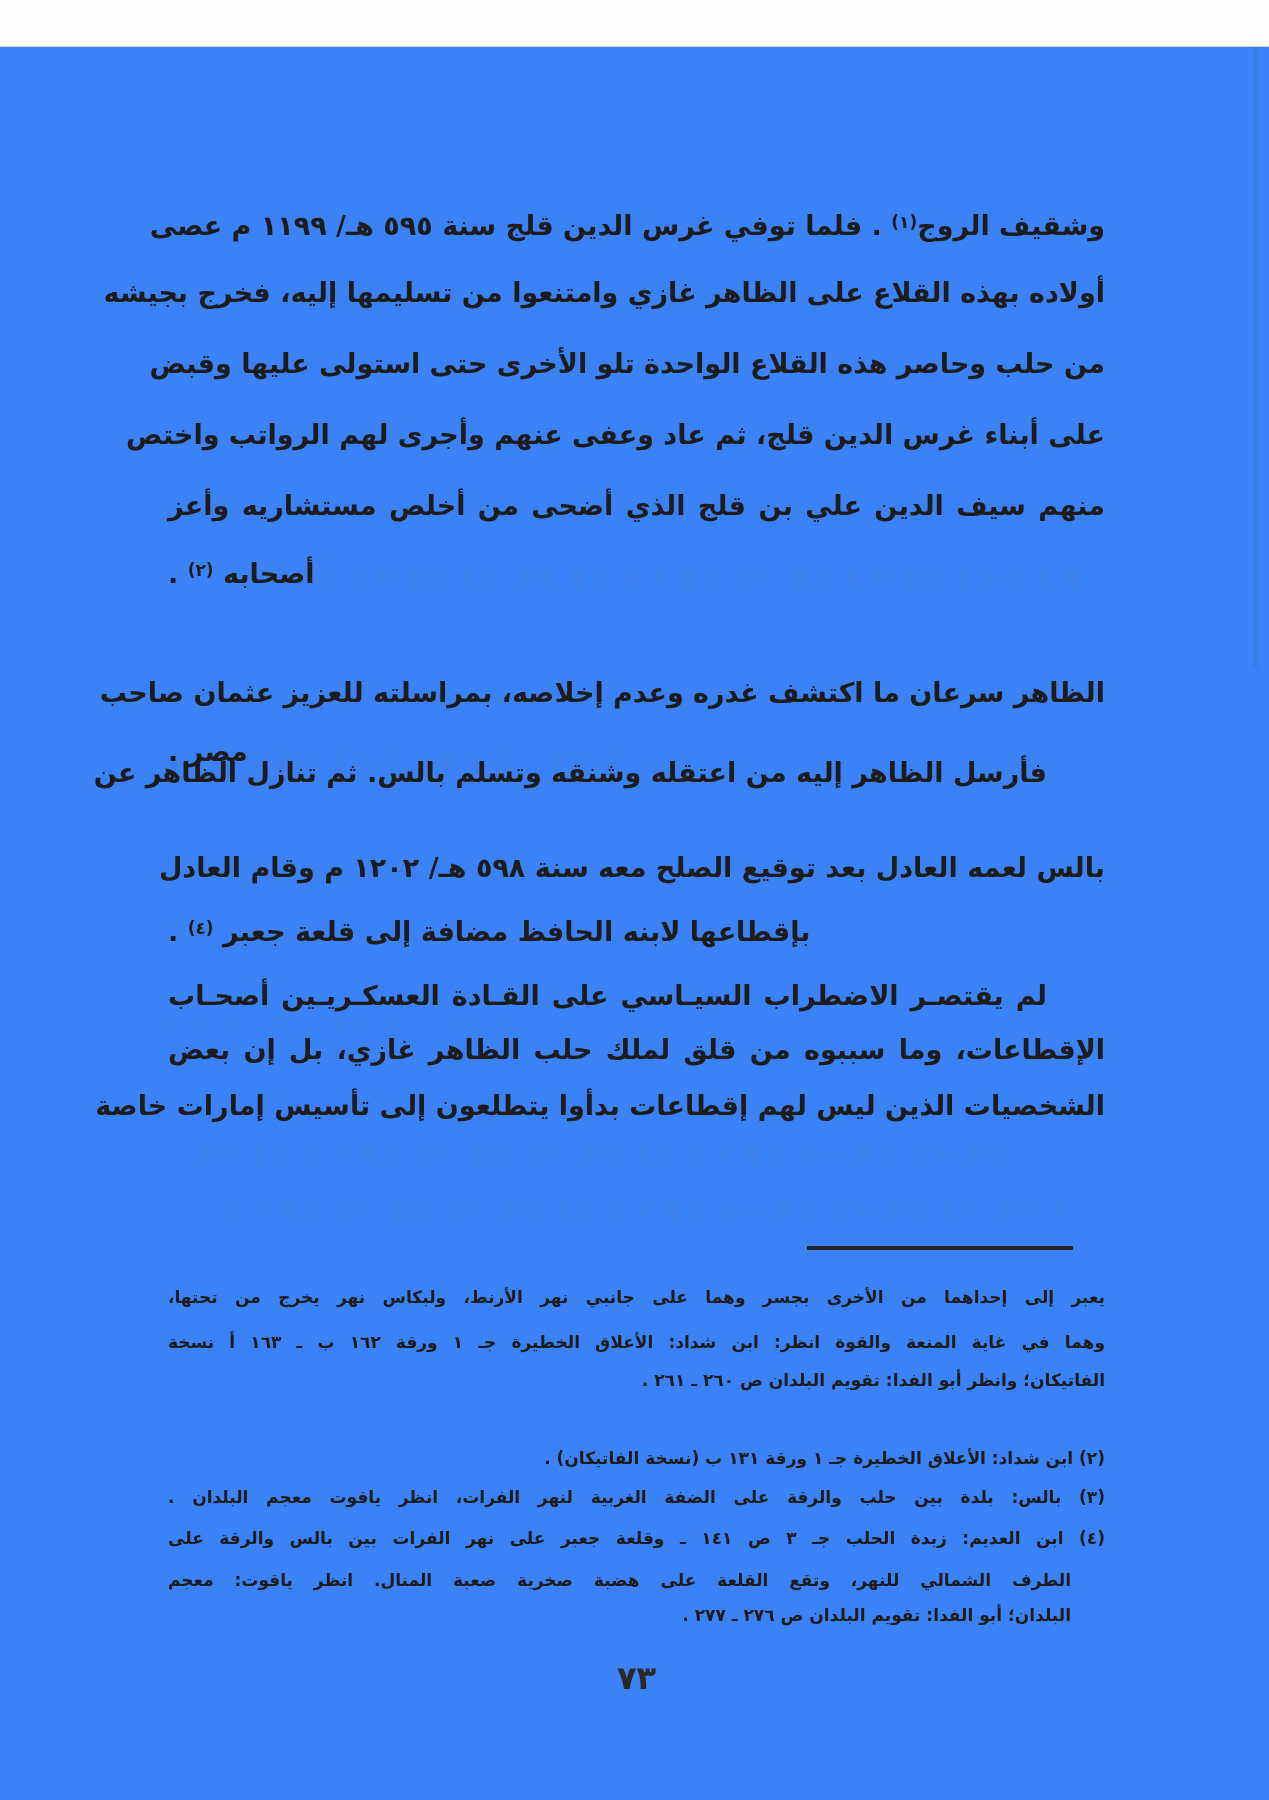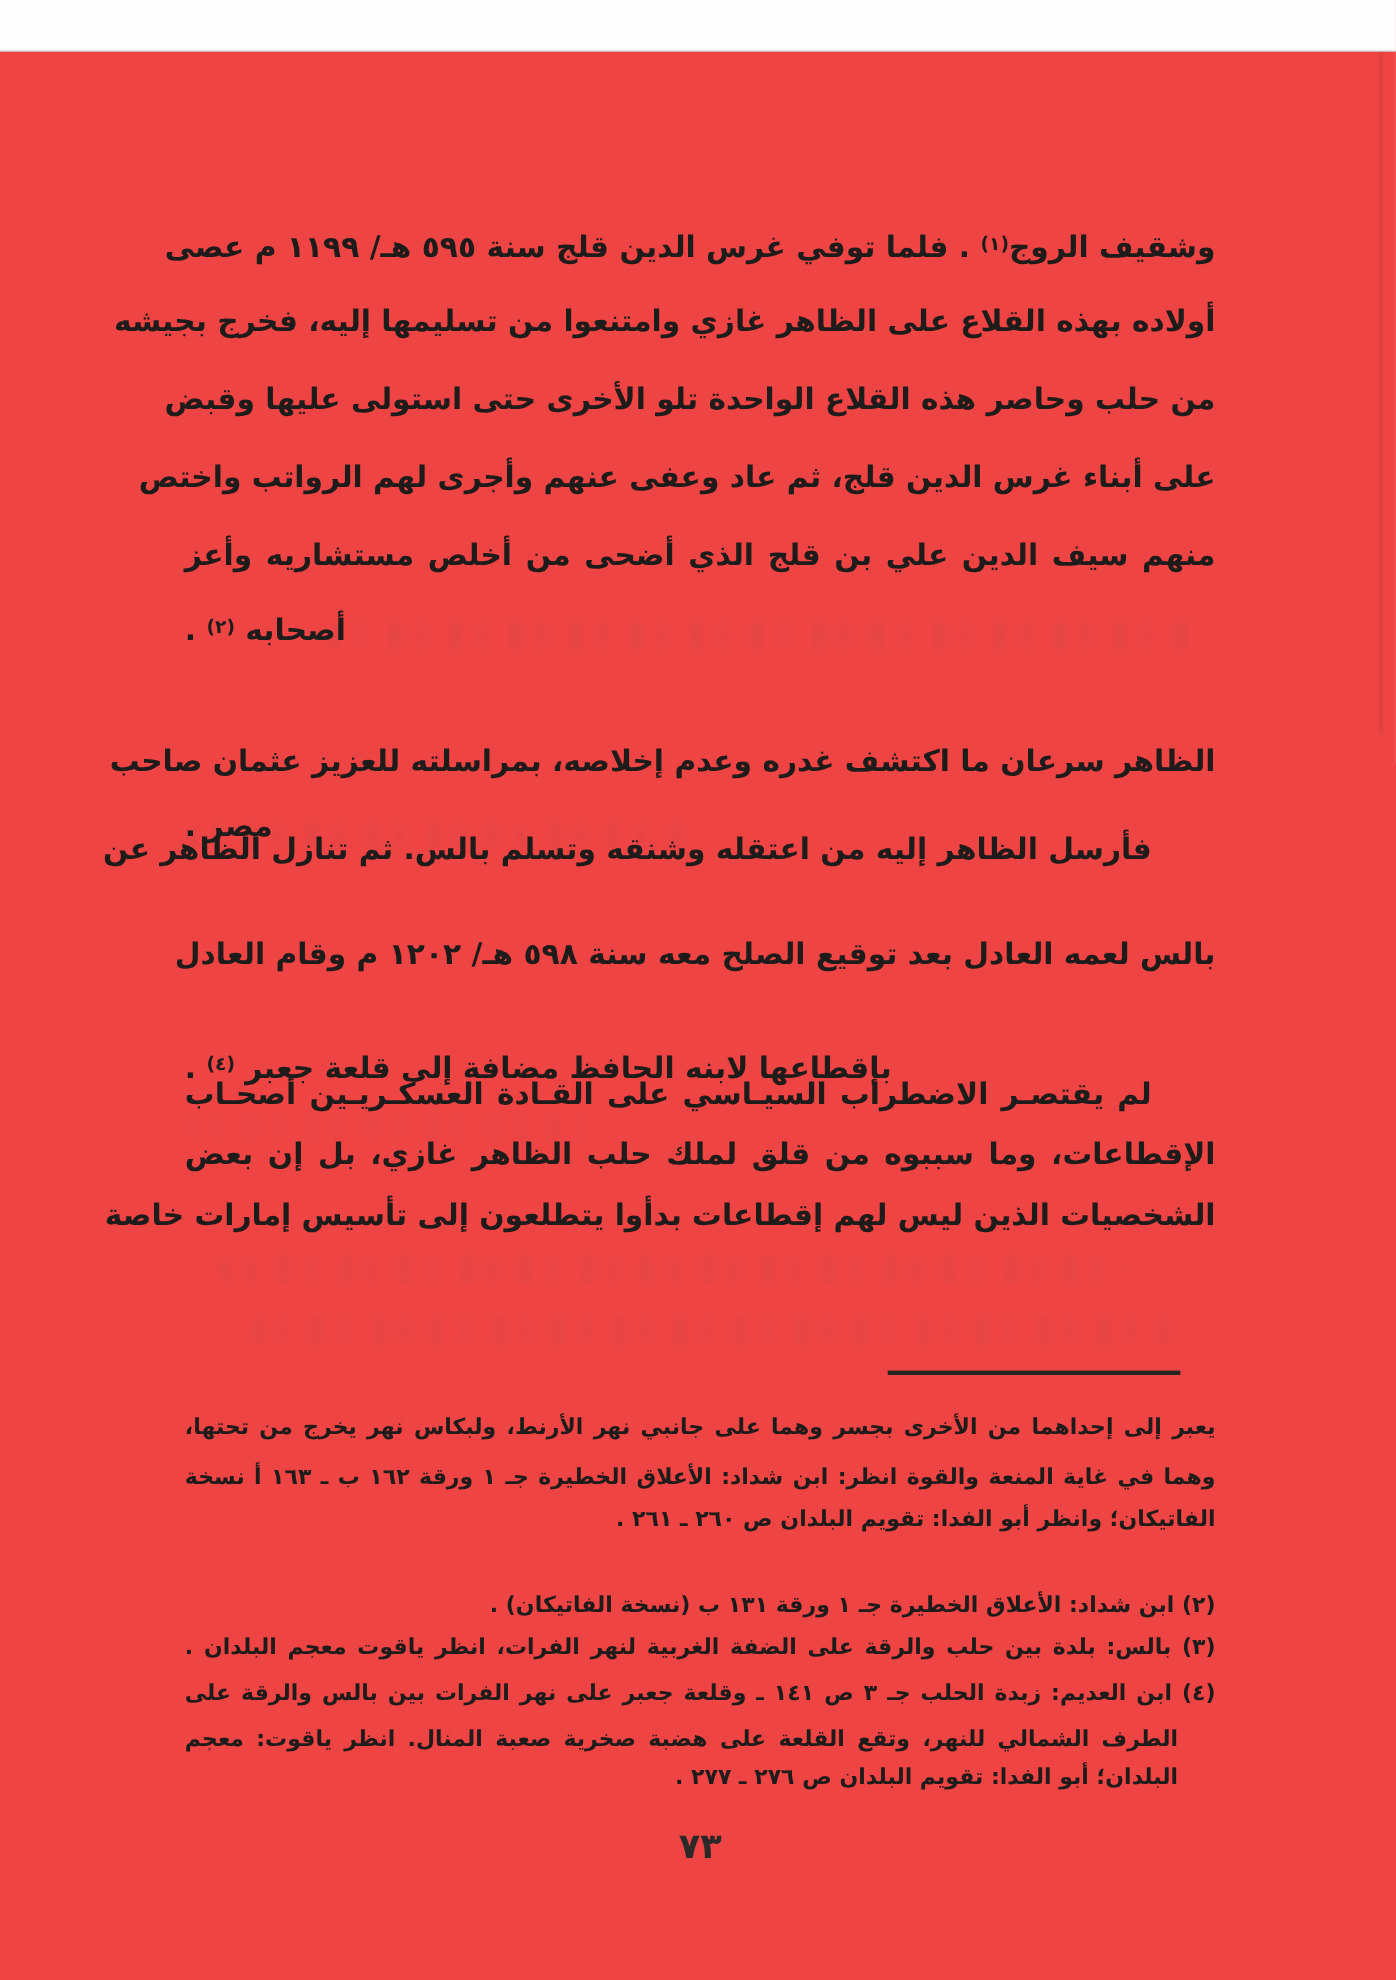--- a/index.html
+++ b/index.html
@@ -4,21 +4,21 @@
 <style>
   html,body{margin:0;padding:0;}
   body{
     width:1269px;height:1800px;
     background:#fdfdfc;
     font-family:"DejaVu Sans", sans-serif;
     overflow:hidden;
   }
   .page{
     position:relative;width:1269px;height:1800px;
-    background:#ef4444;
+    background:#3b82f6;
   }
   
   .scan-top{
     position:absolute;left:0;top:0;width:100%;height:46px;
     background:#fefefe;
     border-bottom:1px solid rgba(60,60,60,.22);
   }
   .scan-right{
     position:absolute;right:12px;top:48px;width:3px;height:620px;
     background:rgba(40,40,40,.10);
@@ -31,21 +31,21 @@
     color:#1d1c1a;
   }
   .ml{
     position:absolute;right:0;left:0;
     font-size:27px;line-height:50px;font-weight:bold;
     white-space:nowrap;
     text-align:left;
   }
   .fn{
     position:absolute;right:0;left:0;
-    font-size:20px;line-height:36px;font-weight:bold;
+    font-size:17px;line-height:36px;font-weight:bold;
     white-space:nowrap;
     text-align:right;
   }
   .j{text-align:justify;text-align-last:justify;text-justify:inter-word;}
   .ind{padding-right:58px;}
   .fnind{padding-right:34px;}
   .sup{font-size:17px;vertical-align:7px;}
   .fn-sep{
     position:absolute;top:1246px;right:32px;width:266px;height:4px;
     background:#262523;
@@ -91,21 +91,21 @@
     <div class="ml j" style="top:339px"><span>من حلب وحاصر هذه القلاع الواحدة تلو الأخرى حتى استولى عليها وقبض</span></div>
     <div class="ml j" style="top:410px"><span>على أبناء غرس الدين قلج، ثم عاد وعفى عنهم وأجرى لهم الرواتب واختص</span></div>
     <div class="ml j" style="top:481px"><span>منهم سيف الدين علي بن قلج الذي أضحى من أخلص مستشاريه وأعز</span></div>
     <div class="ml" style="top:545px"><span>أصحابه </span><span class="sup">(٢)</span><span> .</span></div>
 
     <div class="ml j" style="top:668px"><span>الظاهر سرعان ما اكتشف غدره وعدم إخلاصه، بمراسلته للعزيز عثمان صاحب</span></div>
     <div class="ml" style="top:727px"><span>مصر .</span></div>
 
     <div class="ml j ind" style="top:748px"><span>فأرسل الظاهر إليه من اعتقله وشنقه وتسلم بالس. ثم تنازل الظاهر عن</span></div>
     <div class="ml j" style="top:843px"><span>بالس لعمه العادل بعد توقيع الصلح معه سنة ٥٩٨ هـ/ ١٢٠٢ م وقام العادل</span></div>
-    <div class="ml" style="top:943px"><span>بإقطاعها لابنه الحافظ مضافة إلى قلعة جعبر </span><span class="sup">(٤)</span><span> .</span></div>
+    <div class="ml" style="top:903px"><span>بإقطاعها لابنه الحافظ مضافة إلى قلعة جعبر </span><span class="sup">(٤)</span><span> .</span></div>
 
     <div class="ml j ind" style="top:971px"><span>لم يقتصـر الاضطراب السيـاسي على القـادة العسكـريـين أصحـاب</span></div>
     <div class="ml j" style="top:1025px"><span>الإقطاعات، وما سببوه من قلق لملك حلب الظاهر غازي، بل إن بعض</span></div>
     <div class="ml j" style="top:1081px"><span>الشخصيات الذين ليس لهم إقطاعات بدأوا يتطلعون إلى تأسيس إمارات خاصة</span></div>
 
     <div class="fn-sep"></div>
 
     <div class="fn j" style="top:1279px"><span>يعبر إلى إحداهما من الأخرى بجسر وهما على جانبي نهر الأرنط، ولبكاس نهر يخرج من تحتها،</span></div>
     <div class="fn j" style="top:1324px"><span>وهما في غاية المنعة والقوة انظر: ابن شداد: الأعلاق الخطيرة جـ ١ ورقة ١٦٢ ب ـ ١٦٣ أ نسخة</span></div>
     <div class="fn" style="top:1362px"><span>الفاتيكان؛ وانظر أبو الفدا: تقويم البلدان ص ٢٦٠ ـ ٢٦١ .</span></div>

